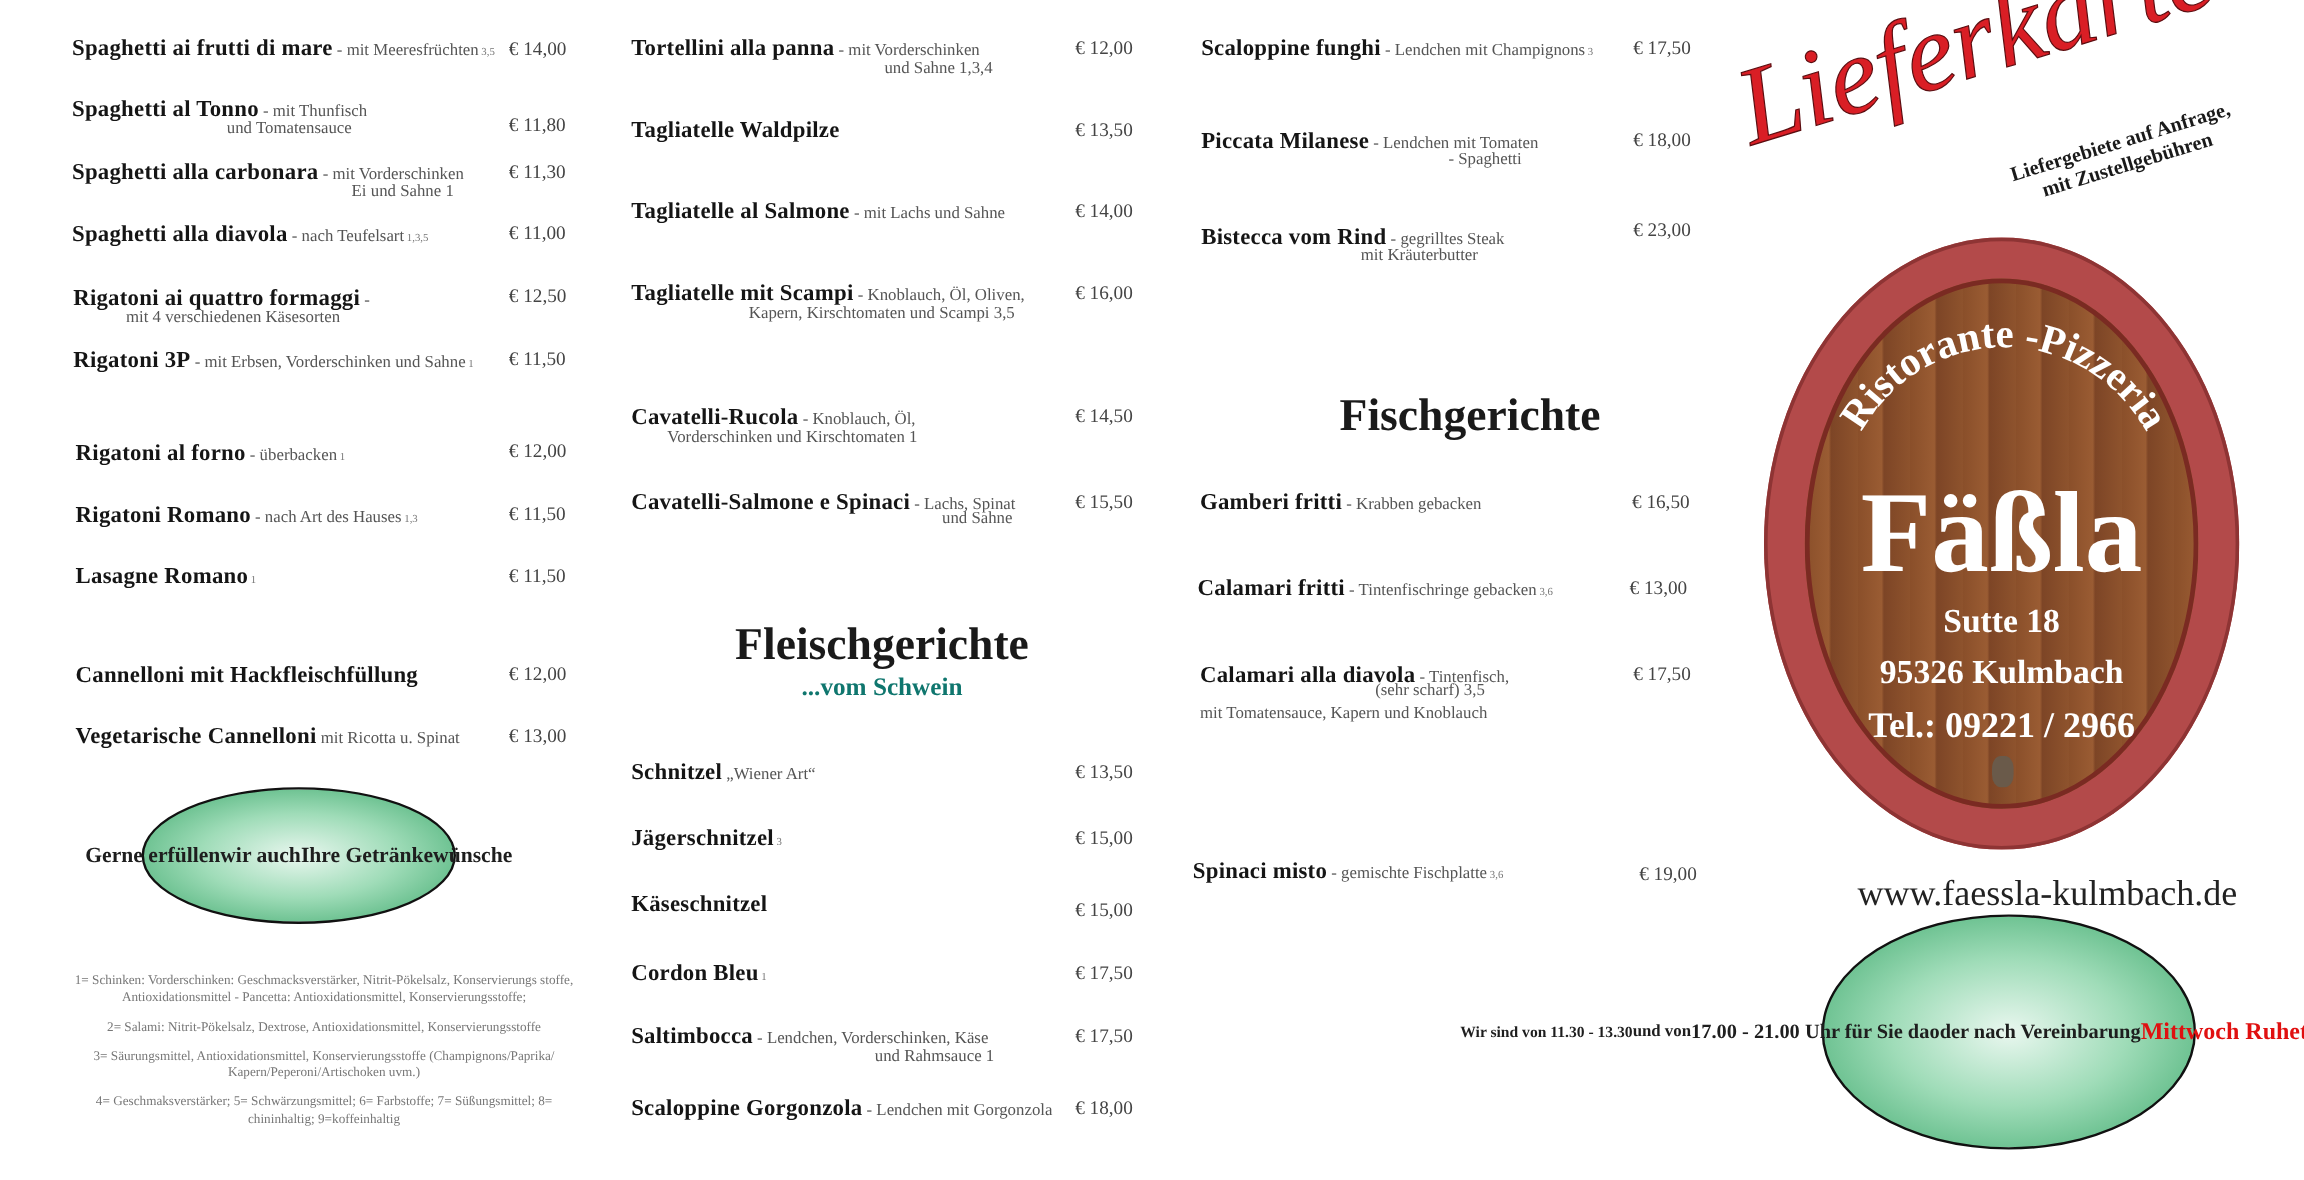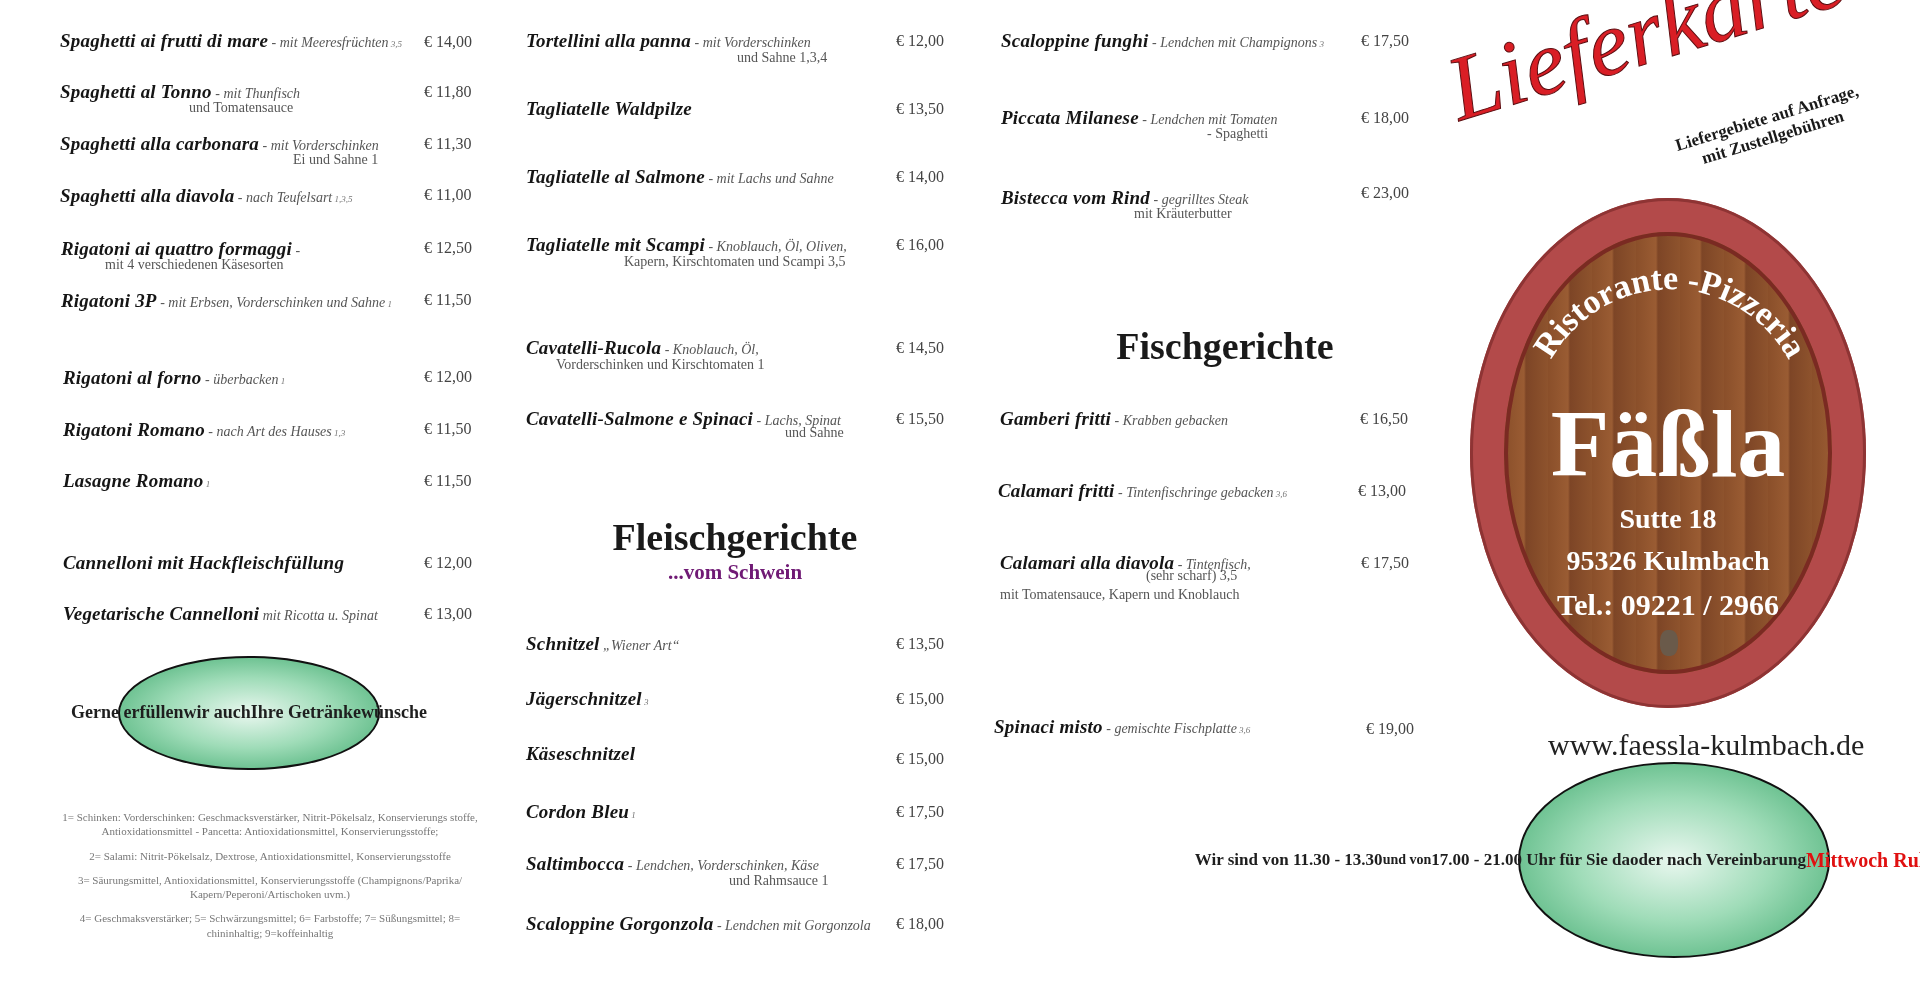--- a/index.html
+++ b/index.html
@@ -1,24 +1,24 @@
 <!DOCTYPE html>
 <html><head>
 <meta charset="utf-8">
 <style>
   html,body{margin:0;padding:0;}
   body{width:1920px;height:983px;background:#ffffff;position:relative;overflow:hidden;font-family:"Liberation Serif","DejaVu Serif",serif;color:#111;}
-  .item{position:absolute;white-space:nowrap;font-style:italic;}
+  .item{position:absolute;white-space:nowrap;}
   .name{font-weight:bold;font-size:19px;color:#151515;letter-spacing:0.2px;}
   .desc{font-size:14px;color:#555;}
   .alg{font-size:9px;color:#777;}
   .desc2{position:absolute;font-size:14px;color:#555;white-space:nowrap;}
   .price{position:absolute;font-size:16px;color:#444;white-space:nowrap;}
   .heading{position:absolute;font-weight:bold;font-size:38px;color:#1a1a1a;text-align:center;white-space:nowrap;}
-  .subheading{position:absolute;font-weight:bold;font-size:21px;color:#701a75;text-align:center;white-space:nowrap;}
+  .subheading{position:absolute;font-weight:bold;font-size:21px;color:#0f766e;text-align:center;white-space:nowrap;}
   .oval{position:absolute;border:2px solid #111;border-radius:50%;background:radial-gradient(ellipse at center,#e9f7ef 0%,#9fdcb8 45%,#3aa76a 100%);display:flex;flex-direction:row;justify-content:center;align-items:center;box-sizing:border-box;}
   .oval span{display:block;font-weight:bold;color:#1e1e1e;line-height:1.1;text-align:center;white-space:nowrap;}
   .notes{position:absolute;left:60px;width:420px;font-size:11px;color:#777;text-align:center;line-height:1.3;}
   .notes p{margin:0 0 10px 0;}
   .barrel{position:absolute;left:1470px;top:198px;width:396px;height:510px;border-radius:50%;background:#b34a4a;box-shadow:inset 0 0 0 3px #8e3434;}
   .barrel-inner{position:absolute;left:34px;top:34px;right:34px;bottom:34px;border-radius:50%;background:repeating-linear-gradient(90deg,#8a4f2a 0px,#9a5c33 20px,#7d4526 22px,#8e532d 44px);box-shadow:inset 0 0 0 4px #7a2a22;}
   .tap{position:absolute;left:190px;top:432px;width:18px;height:26px;border-radius:40%;background:#6a5a4a;}
   .bw{position:absolute;color:#fff;font-weight:bold;white-space:nowrap;text-align:center;}
   .lieferkarte{position:absolute;left:1466px;top:36px;font-family:"Liberation Serif",serif;font-style:italic;font-size:92px;color:#d91e25;transform:rotate(-17deg);transform-origin:left bottom;-webkit-text-stroke:1px #5a0d10;white-space:nowrap;}
   .liefersub{position:absolute;font-weight:bold;font-size:17px;color:#1a1a1a;transform:rotate(-17deg);text-align:center;white-space:nowrap;}
@@ -26,21 +26,21 @@
 </style>
 </head>
 <body>
 
 <div>
   <div class="item" style="left:60px;top:30px"><span class="name">Spaghetti ai frutti di mare</span><span class="desc"> - mit Meeresfrüchten</span><span class="alg"> 3,5</span></div>
   <div class="price" style="left:424px;top:33px">€ 14,00</div>
 
   <div class="item" style="left:60px;top:81px"><span class="name">Spaghetti al Tonno</span><span class="desc"> - mit Thunfisch</span></div>
   <div class="desc2" style="left:189px;top:100px">und Tomatensauce</div>
-  <div class="price" style="left:424px;top:83px">€ 11,80</div>
+  <div class="price" style="left:424px;top:96px">€ 11,80</div>
 
   <div class="item" style="left:60px;top:133px"><span class="name">Spaghetti alla carbonara</span><span class="desc"> - mit Vorderschinken</span></div>
   <div class="desc2" style="left:293px;top:152px">Ei und Sahne 1</div>
   <div class="price" style="left:424px;top:135px">€ 11,30</div>
 
   <div class="item" style="left:60px;top:185px"><span class="name">Spaghetti alla diavola</span><span class="desc"> - nach Teufelsart</span><span class="alg"> 1,3,5</span></div>
   <div class="price" style="left:424px;top:186px">€ 11,00</div>
 
   <div class="item" style="left:61px;top:238px"><span class="name">Rigatoni ai quattro formaggi</span><span class="desc"> -</span></div>
   <div class="desc2" style="left:105px;top:257px">mit 4 verschiedenen Käsesorten</div>
@@ -171,20 +171,20 @@
     </svg>
     <div class="bw" style="left:0;width:396px;top:190px;font-size:96px">Fäßla</div>
     <div class="bw" style="left:0;width:396px;top:305px;font-size:28px">Sutte 18</div>
     <div class="bw" style="left:0;width:396px;top:347px;font-size:28px">95326 Kulmbach</div>
     <div class="bw" style="left:0;width:396px;top:390px;font-size:30px">Tel.: 09221 / 2966</div>
   </div>
 
   <div class="url">www.faessla-kulmbach.de</div>
 
   <div class="oval" style="left:1518px;top:762px;width:312px;height:196px">
-    <span style="font-size:17px">Wir sind von 11.30 - 13.30</span>
+    <span style="font-size:13px">Wir sind von 11.30 - 13.30</span>
     <span style="font-size:14px">und von</span>
     <span style="font-size:17px">17.00 - 21.00 Uhr für Sie da</span>
     <span style="font-size:17px">oder nach Vereinbarung</span>
     <span style="font-size:20px;color:#e01010">Mittwoch Ruhetag</span>
     <span style="font-size:20px">Samstag ab 17.00 Uhr</span>
   </div>
 </div>
 
 </body></html>

